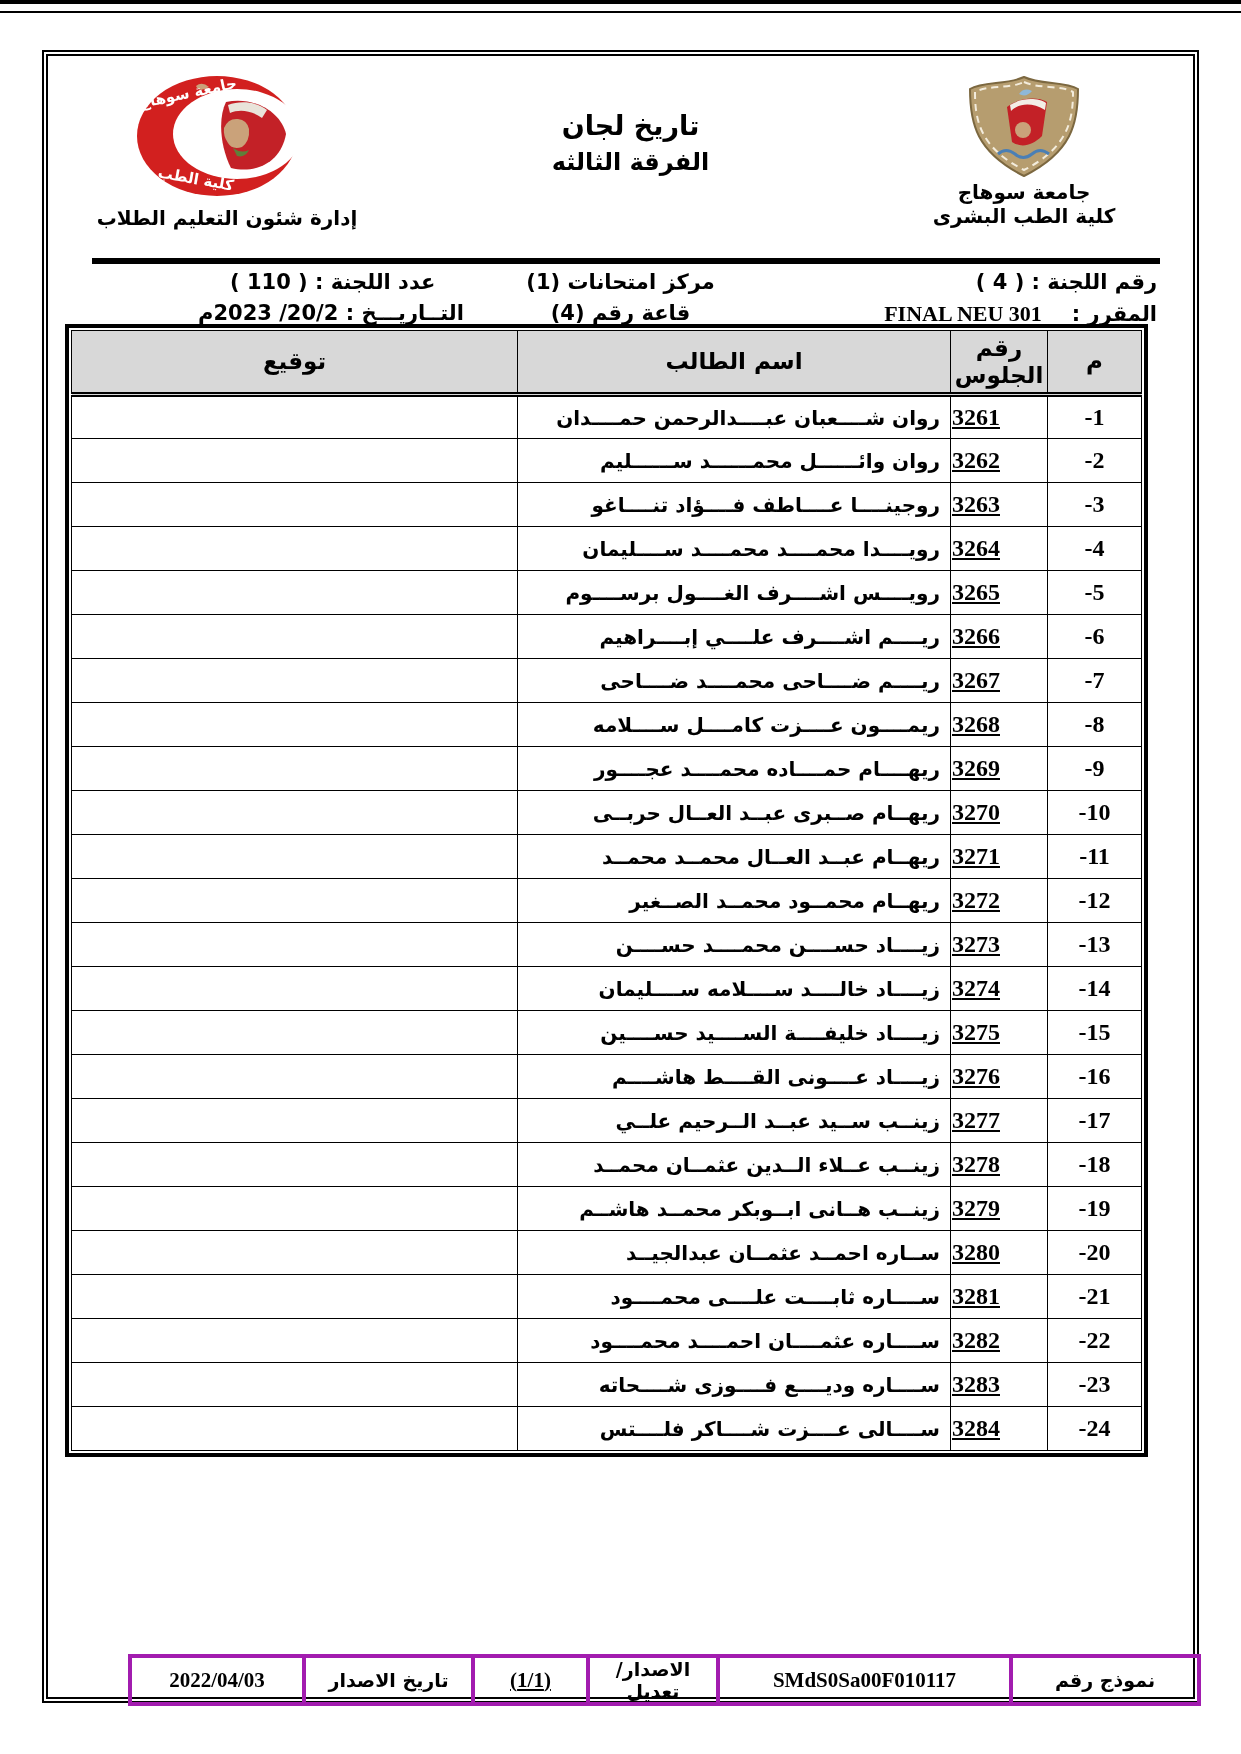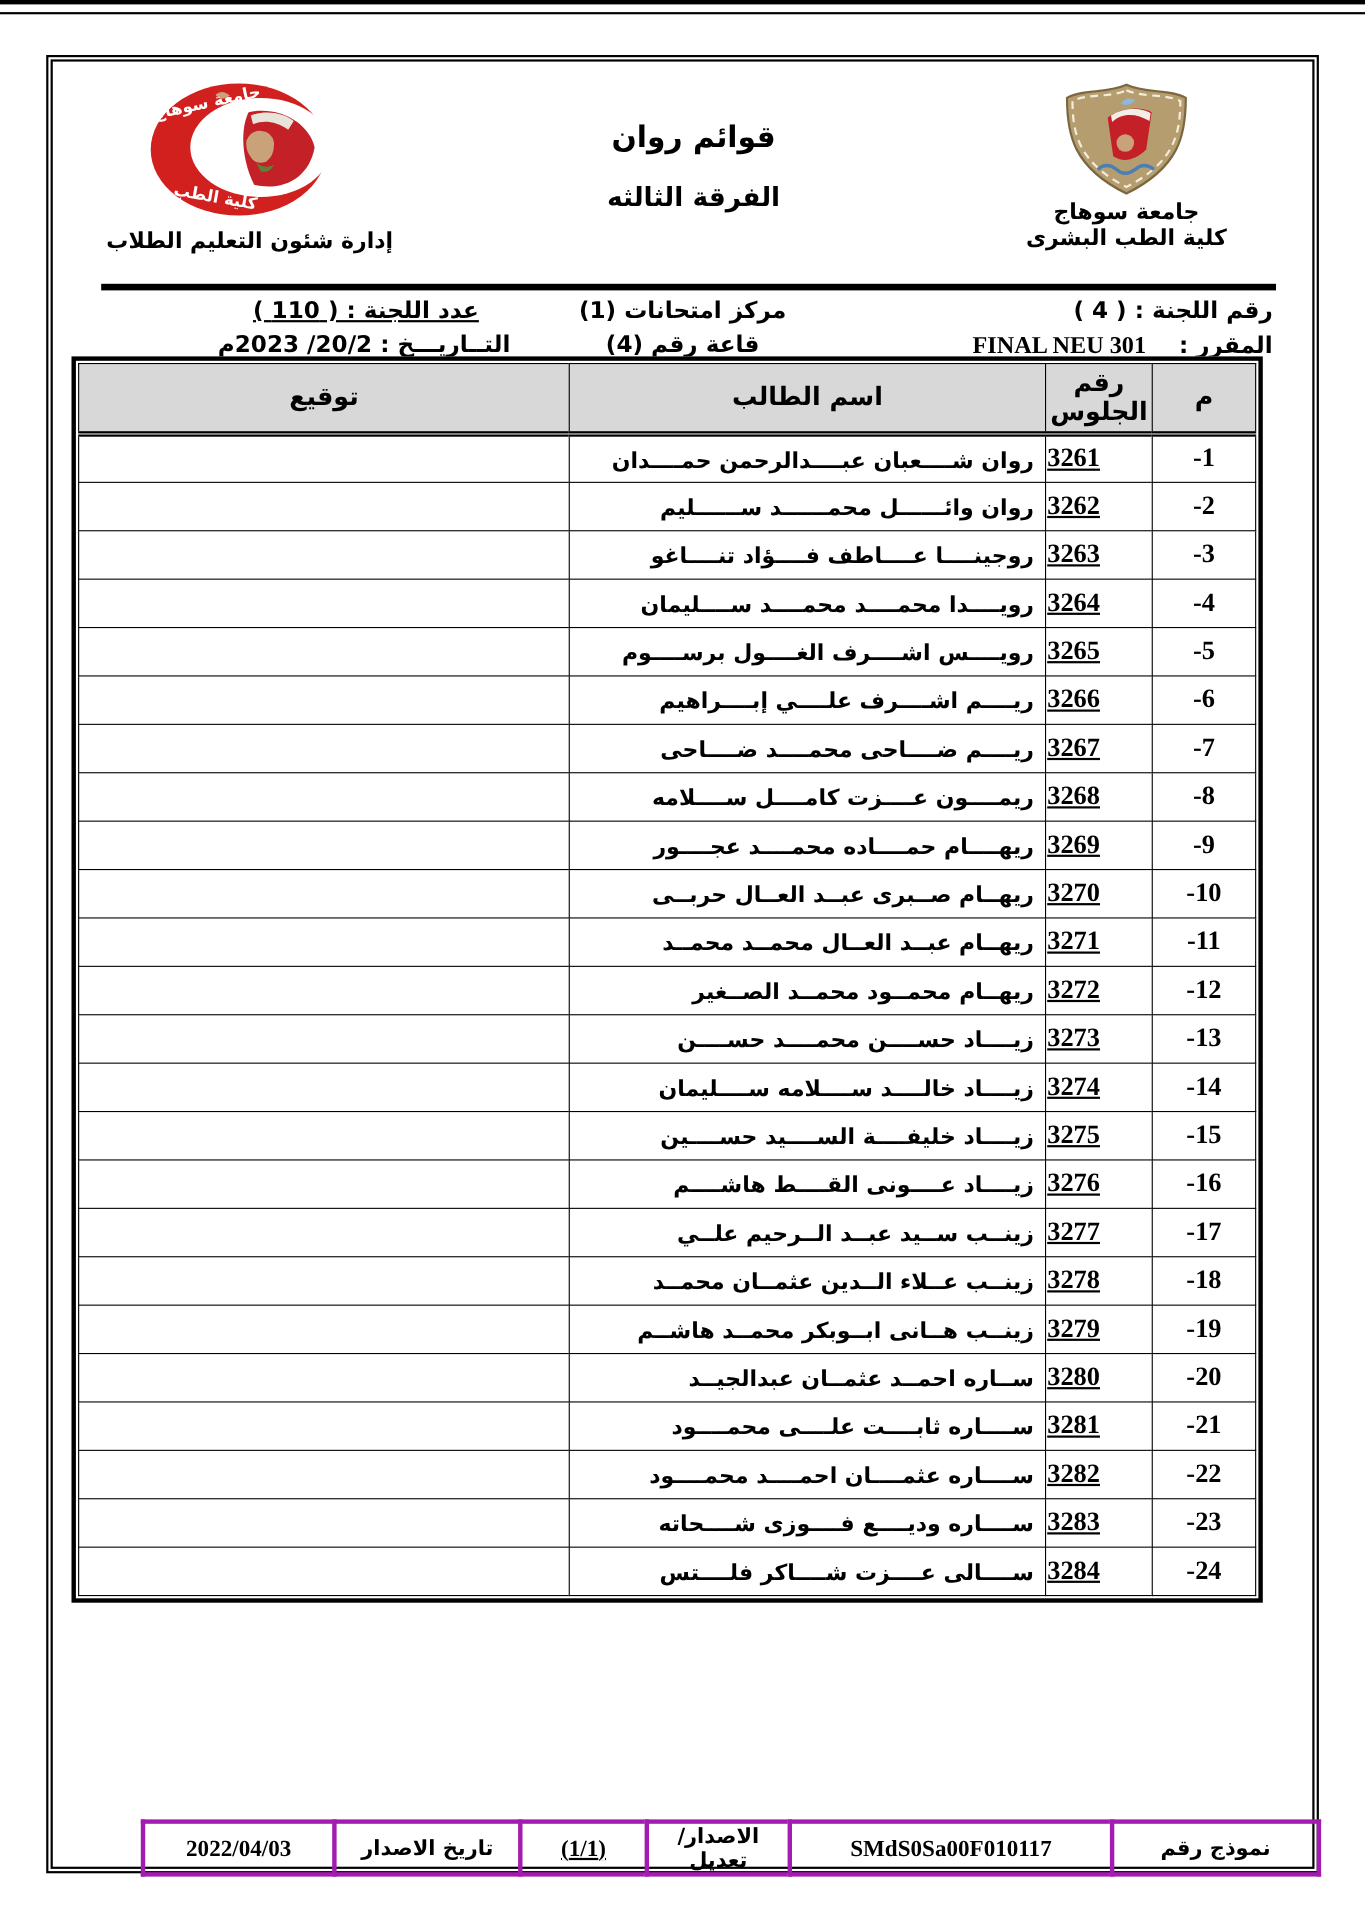--- a/index.html
+++ b/index.html
@@ -14,29 +14,29 @@
   
   .hdr{position:absolute;top:12px;left:14px;right:14px;height:186px;
     display:flex;justify-content:space-between;align-items:flex-start;}
   .brand{text-align:center;}
   .brand-right{width:310px;padding-top:6px;}
   .brand-left{width:330px;padding-top:4px;}
   .brand svg{display:block;margin:0 auto;}
   .org-line{font-size:20px;line-height:1.2;}
   .titles{flex:1;text-align:center;padding-top:42px;}
   .t1{font-size:27px;}
-  .t2{font-size:24px;margin-top:24px;}
+  .t2{font-size:24px;margin-top:7px;}
   .t3{font-size:24px;margin-top:10px;}
   .rule{position:absolute;top:202px;left:44px;width:1068px;height:6px;background:#000;}
   
   .info{position:absolute;top:214px;left:0;right:0;height:58px;font-size:21px;}
   .info .itm{position:absolute;white-space:nowrap;}
   .i-committee{top:0;right:36px;margin-left:46px;}
   .i-center{top:0;left:50%;transform:translateX(-50%);}
-  .i-count{top:0;left:182px;text-decoration:underline;}
+  .i-count{top:0;left:182px;}
   .i-course{top:31px;right:36px;display:inline-flex;gap:30px;align-items:baseline;}
   .i-course .code{font-family:"Liberation Serif",serif;font-size:22px;direction:ltr;}
   .i-hall{top:31px;left:50%;transform:translateX(-50%);}
   .i-date{top:31px;left:150px;}
   
   .tablewrap{position:absolute;top:268px;left:17px;width:1083px;
     border:4px solid #000;padding:2px;box-sizing:border-box;background:#fff;}
   table.students{width:100%;border-collapse:collapse;table-layout:fixed;}
   table.students th,table.students td{border:1px solid #000;box-sizing:border-box;}
   table.students thead th{background:#d8d8d8;height:64px;font-size:23px;
@@ -73,21 +73,21 @@
         <path d="M46 33 C57 24 76 22 86 28 L81 62 C71 72 60 74 51 68 Z" fill="#c32127"></path>
         <path d="M49 31 C61 23 78 24 85 29 L84 36 C71 28 58 29 50 37 Z" fill="#f2eee6"></path>
         <circle cx="62" cy="56" r="8" fill="#caa27a"></circle>
         <path d="M37 80 q8 -7 17 0 q8 7 17 0 q8 -7 17 0" stroke="#4a7fb5" fill="none" stroke-width="3"></path>
       </svg>
       <div class="org-line">جامعة سوهاج</div>
       <div class="org-line">كلية الطب البشرى</div>
     </div>
 
     <div class="titles">
-      <div class="t1">قوائم روان</div>
+      <div class="t1">تاريخ لجان</div>
       <div class="t2">الفرقة الثالثه</div>
     </div>
 
     <div class="brand brand-left">
       <svg width="196" height="134" viewBox="0 0 196 134">
         <ellipse cx="88" cy="64" rx="80" ry="60" fill="#d2201f"></ellipse>
         <ellipse cx="108" cy="62" rx="64" ry="45" fill="#ffffff"></ellipse>
         <path d="M97 30 C125 24 152 40 157 62 C152 90 128 102 102 96 C91 74 89 46 97 30 Z" fill="#c32127"></path>
         <path d="M99 33 C112 28 128 30 138 38 L133 46 C122 38 110 37 101 41 Z" fill="#e9e4da"></path>
         <path d="M95 56 q4 -10 14 -9 q9 1 11 10 q1 12 -7 18 q-10 3 -14 -4 q-5 -7 -4 -15 Z" fill="#caa27a"></path>

